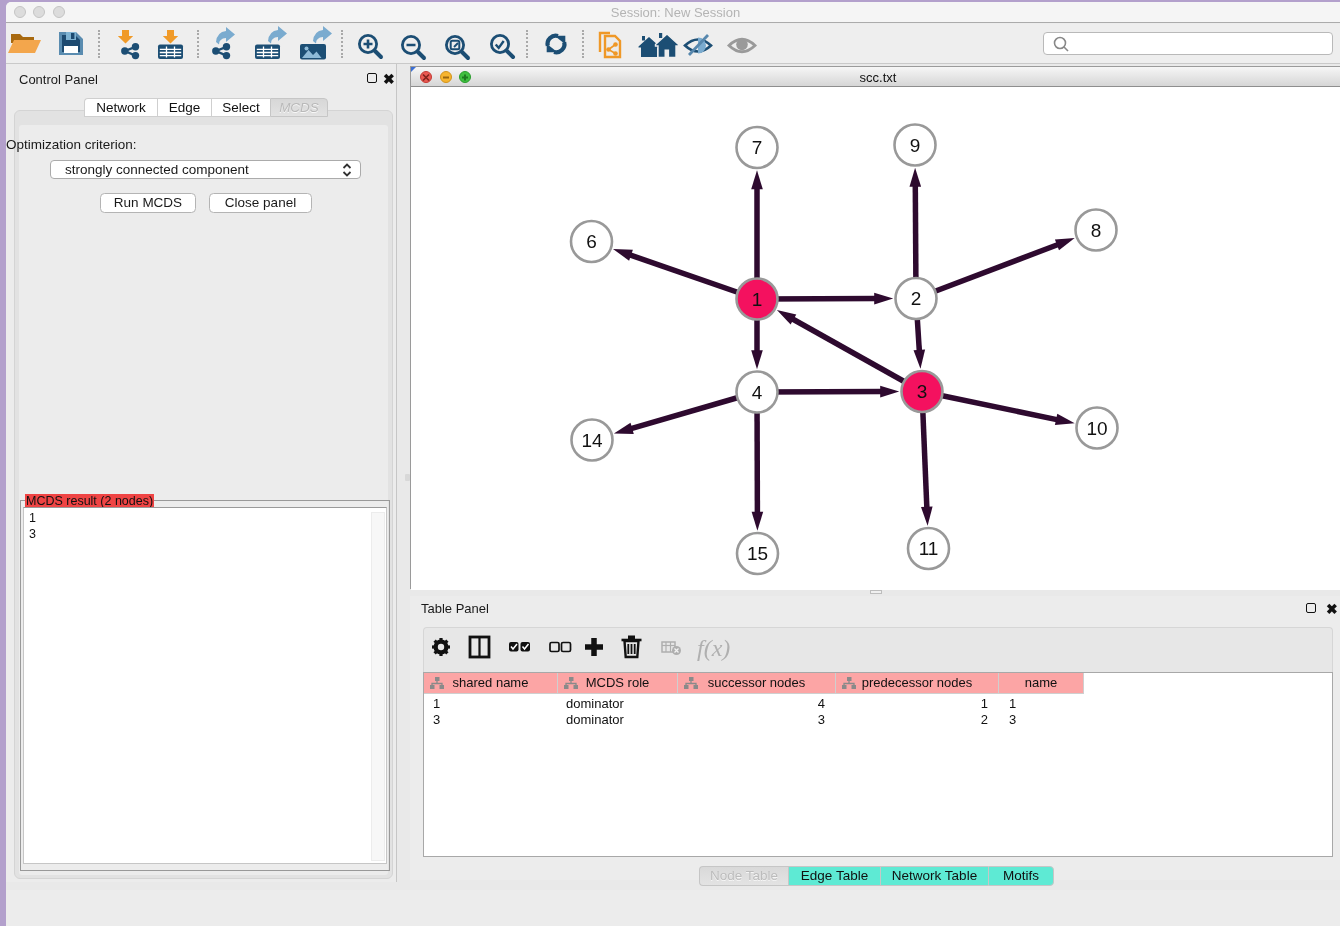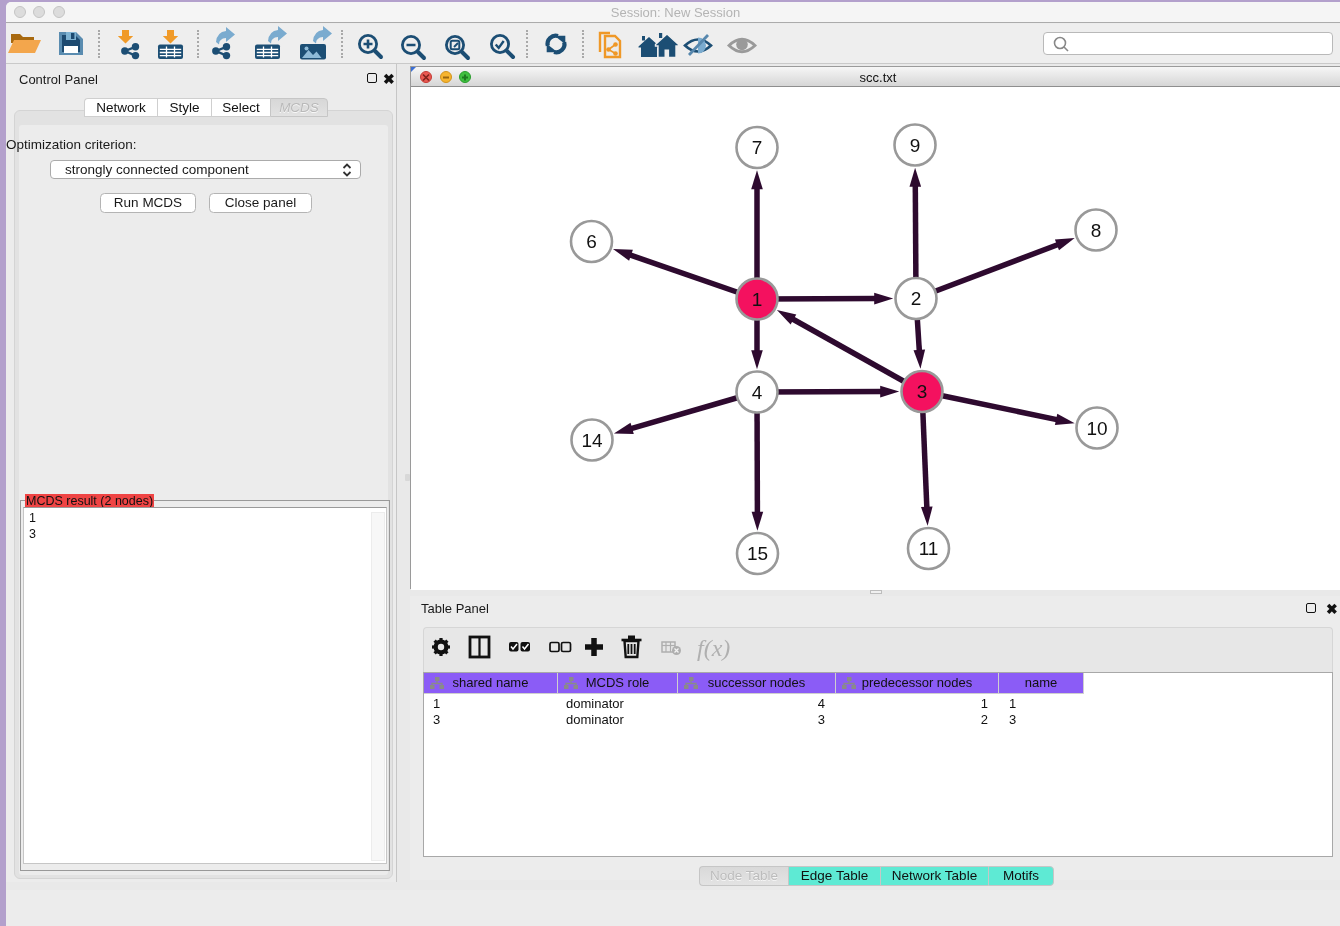--- a/index.html
+++ b/index.html
@@ -57,21 +57,21 @@
 #nw-title .t { position:absolute; width:100%; text-align:center; top:3px; font-size:13px; color:#111; }
 .mtl { position:absolute; top:4px; width:12px; height:12px; border-radius:50%; }
 #nw-canvas { position:absolute; left:0; top:21px; width:934px; height:502px; background:#fff; }
 
 #tpanel { position:absolute; left:404px; top:532px; width:935px; height:284px; background:#ececec; }
 #tpanel .hdr { position:absolute; left:11px; top:5px; font-size:13px; color:#1a1a1a; }
 #ttoolbar { position:absolute; left:13px; top:31px; width:910px; height:45px;
   background:#e7e7e7; border:1px solid #d6d6d6; border-radius:4px 4px 0 0; border-bottom:none; }
 #ttable { position:absolute; left:13px; top:76px; width:910px; height:185px; background:#fff;
   border:1px solid #a8a8a8; }
-.thead { position:absolute; top:0; height:21px; background:#8b5cf6;
+.thead { position:absolute; top:0; height:21px; background:#fca5a5;
   border-right:1px solid #cfcfcf; border-bottom:1px solid #cfcfcf;
   font-size:13px; color:#111; text-align:center; line-height:20px; }
 .trow { position:absolute; font-size:13px; color:#111; height:16px; line-height:16px; }
 .ttab { position:absolute; top:0; height:20px; background:#5eead4; border:1px solid #c6c6c6;
   border-right:none; font-size:13.5px; color:#111; text-align:center; line-height:18px; }
 .ttab.gray { background:linear-gradient(#d9d9d9,#e3e3e3); color:#bcbcbc;
   text-shadow:0 1px 0 #f6f6f6; }
 #grip1 { position:absolute; left:864px; top:526px; width:12px; height:4px;
   background:#f0f0f0; border:1px solid #bdbdbd; }
 
@@ -223,21 +223,21 @@
 </div>
 <div id="main">
   <div id="cpanel">
     <div class="hdr">Control Panel</div>
     <div class="float-ic" style="left:361px;top:9px"></div>
     <div class="close-ic" style="left:377px;top:10px">✖</div>
     <div id="cp-outer">
           <div id="cp-inner"></div>
         </div>
     <div class="cptab" style="left:78px;width:73px;border-radius:4px 0 0 0">Network</div>
-    <div class="cptab" style="left:151px;width:54px">Style</div>
+    <div class="cptab" style="left:151px;width:54px">Edge</div>
     <div class="cptab" style="left:205px;width:59px">Select</div>
     <div class="cptab gray" style="left:264px;width:58px;border-radius:0 4px 0 0;border-right:1px solid #c6c6c6">MCDS</div>
     <div id="optlabel">Optimization criterion:</div>
     <div id="dropdown">strongly connected component
       <svg width="10" height="14" style="position:absolute;right:8px;top:2px">
         <path d="M1.5,5 L5,1.5 L8.5,5" fill="none" stroke="#333" stroke-width="1.8"></path>
             <path d="M1.5,9 L5,12.5 L8.5,9" fill="none" stroke="#333" stroke-width="1.8"></path>
       </svg>
     </div>
     <div class="btn" style="left:94px;top:129px;width:96px">Run MCDS</div>

